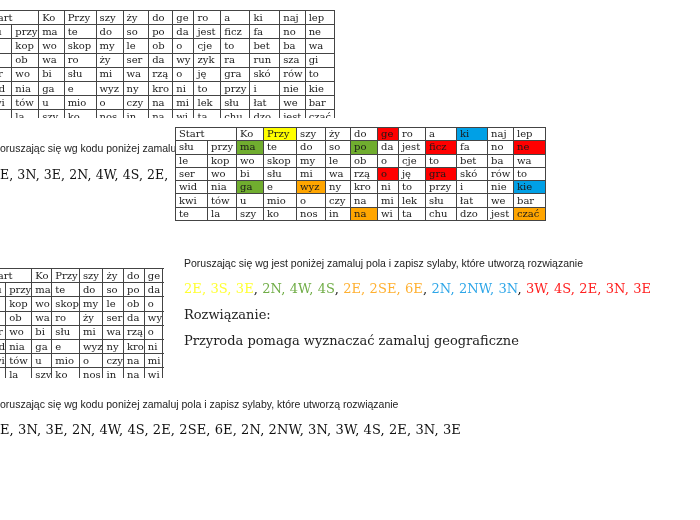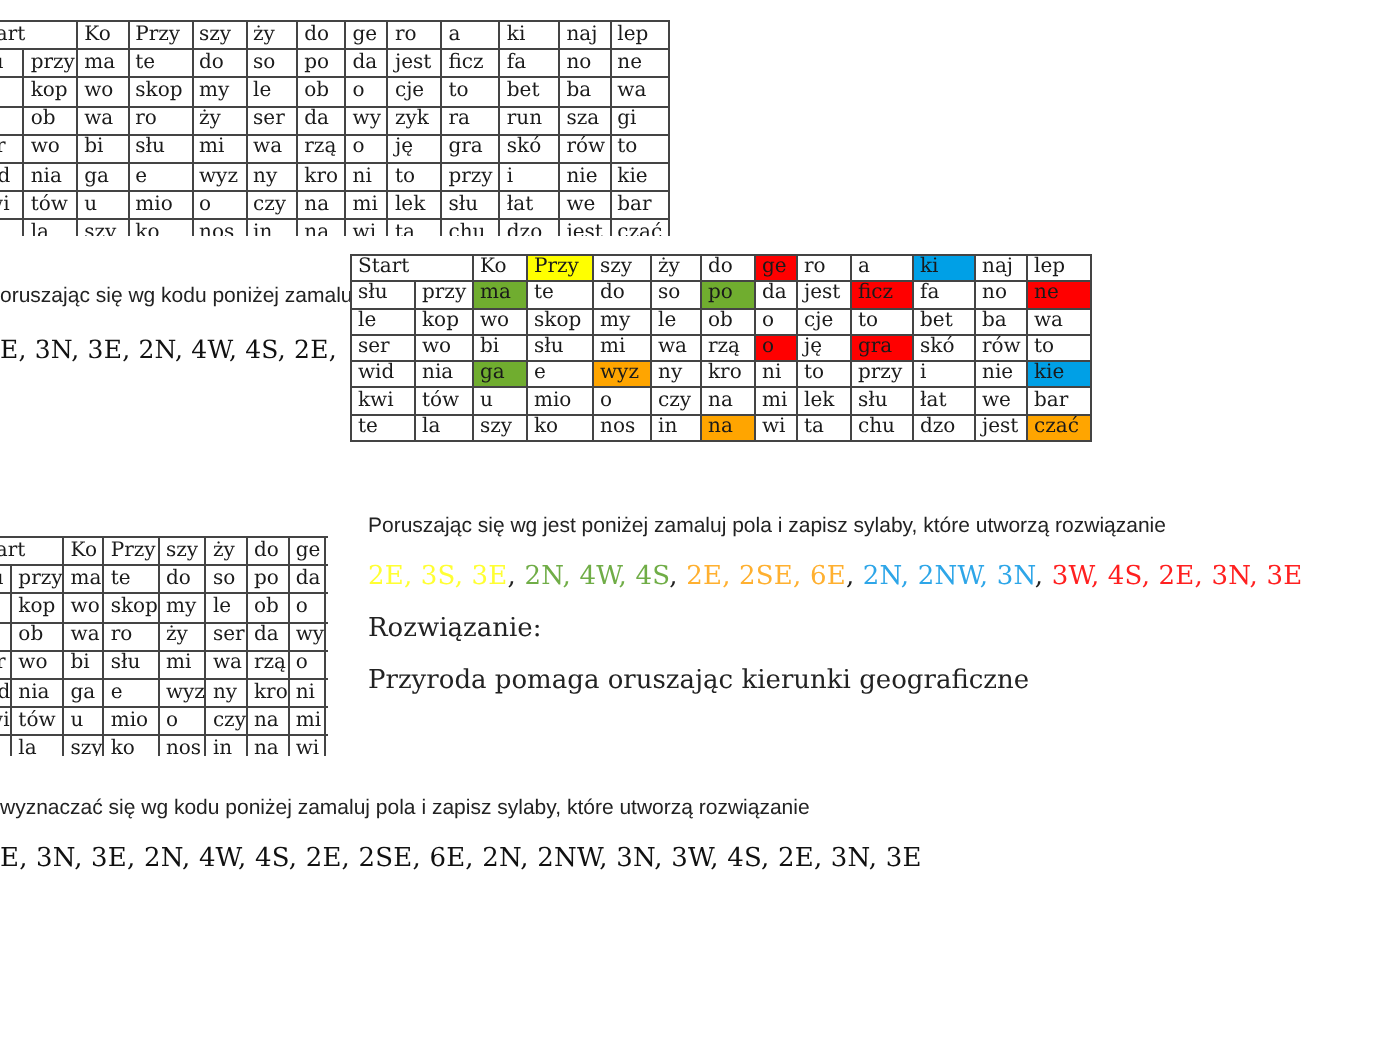--- a/index.html
+++ b/index.html
@@ -394,16 +394,16 @@
           <td>wi</td>
           <td>ta</td>
         </tr>
       </tbody>
   </table>
 </div>
 
 <div class="abs instr sans" style="left:184px; top:257px;">Poruszając się wg jest poniżej zamaluj pola i zapisz sylaby, które utworzą rozwiązanie</div>
 <div class="abs code" id="main-code" style="left:184px; top:281px;"><span style="color: rgb(255, 255, 51);">2E, 3S, 3E</span><span style="color: rgb(34, 34, 34);">, </span><span style="color: rgb(112, 173, 71);">2N, 4W, 4S</span><span style="color: rgb(34, 34, 34);">, </span><span style="color: rgb(255, 176, 48);">2E, 2SE, 6E</span><span style="color: rgb(34, 34, 34);">, </span><span style="color: rgb(46, 166, 232);">2N, 2NW, 3N</span><span style="color: rgb(34, 34, 34);">, </span><span style="color: rgb(255, 32, 32);">3W, 4S, 2E, 3N, 3E</span></div>
 <div class="abs hdr" style="left:184px; top:307px;">Rozwiązanie:</div>
-<div class="abs hdr" style="left:184px; top:333px;">Przyroda pomaga oruszając kierunki geograficzne</div>
-
-<div class="abs instr sans" style="left:0; top:398px;">wyznaczać się wg kodu poniżej zamaluj pola i zapisz sylaby, które utworzą rozwiązanie</div>
+<div class="abs hdr" style="left:184px; top:333px;">Przyroda pomaga wyznaczać zamaluj geograficzne</div>
+
+<div class="abs instr sans" style="left:0; top:398px;">oruszając się wg kodu poniżej zamaluj pola i zapisz sylaby, które utworzą rozwiązanie</div>
 <div class="abs code" style="left:0; top:422px;">E, 3N, 3E, 2N, 4W, 4S, 2E, 2SE, 6E, 2N, 2NW, 3N, 3W, 4S, 2E, 3N, 3E</div>
 
 </body></html>

